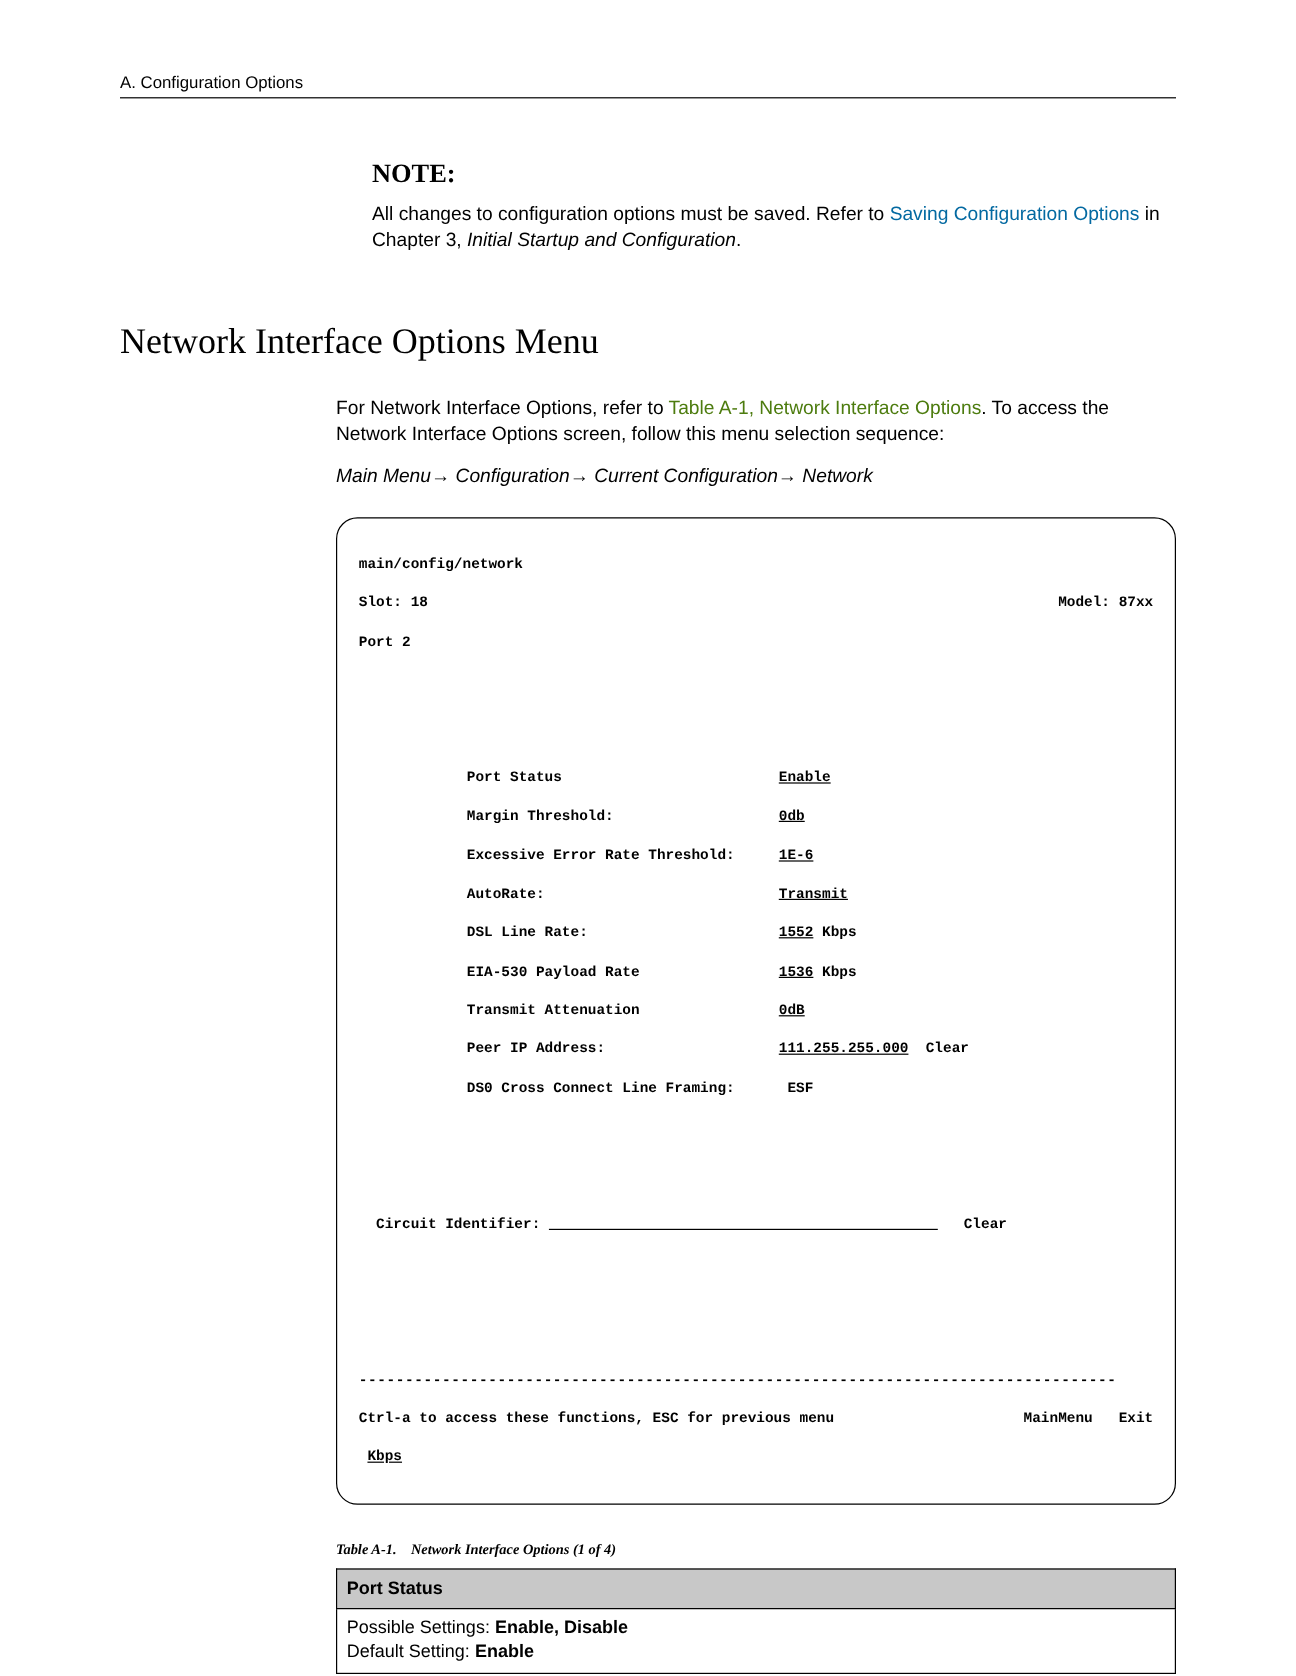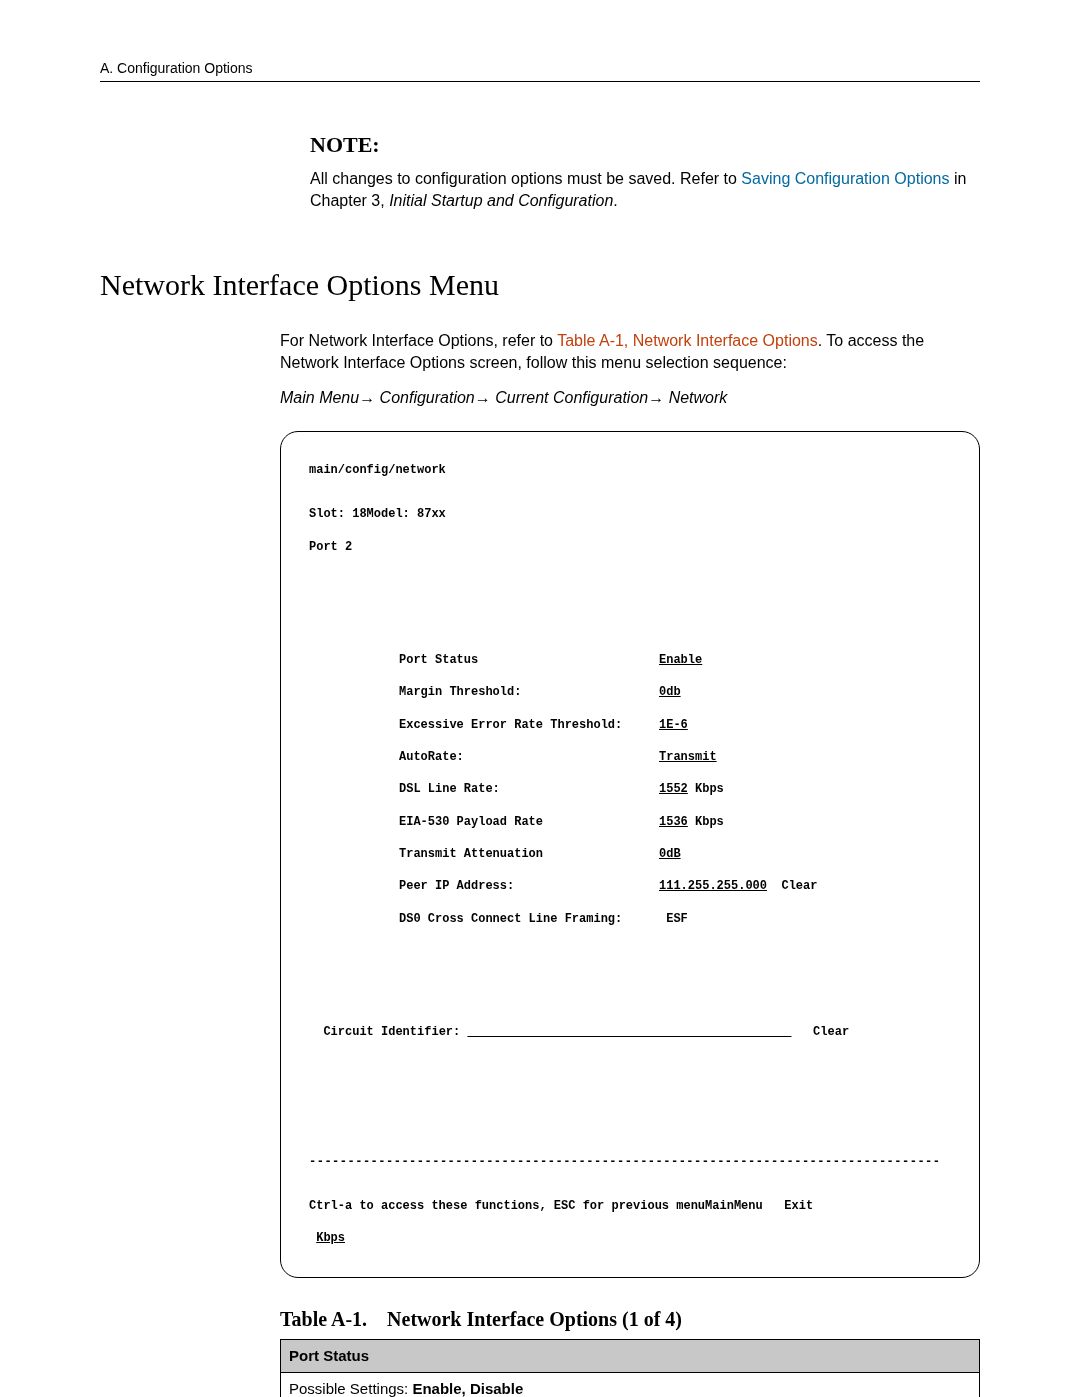--- a/index.html
+++ b/index.html
@@ -57,32 +57,31 @@
   .path {
     margin-left: 180px;
     font-style: italic;
     font-size: 16px;
     margin-bottom: 24px;
   }
   .terminal-wrap {
     margin-left: 180px;
     border: 1.5px solid #000;
     border-radius: 18px;
-    padding: 14px 18px 14px 28px;
+    padding: 14px 18px 14px 18px;
     font-family: "Courier New", monospace;
     font-size: 12px;
     font-weight: bold;
     line-height: 1.35;
     white-space: pre;
     margin-bottom: 30px;
   }
   .terminal-wrap .row {
     display: flex;
-    justify-content: flex-start;
-    margin-top: 12px;
+    justify-content: space-between;
   }
   .terminal-wrap .center {
     text-align: center;
   }
   .terminal-wrap .u {
     text-decoration: underline;
   }
   .terminal-wrap .opts {
     margin-left: 90px;
   }
@@ -92,23 +91,24 @@
   .terminal-wrap .opt-label {
     width: 260px;
   }
   .terminal-wrap .sep {
     letter-spacing: 0.5px;
     overflow: hidden;
   }
   .table-caption {
     margin-left: 180px;
     font-family: "Times New Roman", Times, serif;
-    font-size: 20px;
+    font-size: 12px;
     font-weight: bold;
     margin-bottom: 8px;
+    font-style: italic;
   }
   .opts-table {
     margin-left: 180px;
     border-collapse: collapse;
     width: 700px;
     font-size: 15px;
   }
   .opts-table td, .opts-table th {
     border: 1px solid #000;
     padding: 6px 8px;
@@ -129,21 +129,21 @@
 <hr class="hr">
 
 <div class="note-title">NOTE:</div>
 <div class="note-body">
   <span>All changes to configuration options must be saved. Refer to </span><span class="link">Saving Configuration Options</span><span> in Chapter 3, </span><span class="italic">Initial Startup and Configuration</span><span>.</span>
 </div>
 
 <div class="section-title">Network Interface Options Menu</div>
 
 <div class="body-para">
-  <span>For Network Interface Options, refer to </span><span class="link2" style="color:#c2410c">Table A-1, Network Interface Options</span><span>. To access the Network Interface Options screen, follow this menu selection sequence:</span>
+  <span>For Network Interface Options, refer to </span><span class="link2" style="color:#4d7c0f">Table A-1, Network Interface Options</span><span>. To access the Network Interface Options screen, follow this menu selection sequence:</span>
 </div>
 
 <div class="path">Main Menu→ Configuration→ Current Configuration→ Network</div>
 
 <div class="terminal-wrap">
 <div>main/config/network</div>
 <div class="row"><span>Slot: 18</span><span>Model: 87xx</span></div>
 <div>Port 2</div>
 <div>&nbsp;</div>
 <div>&nbsp;</div>

